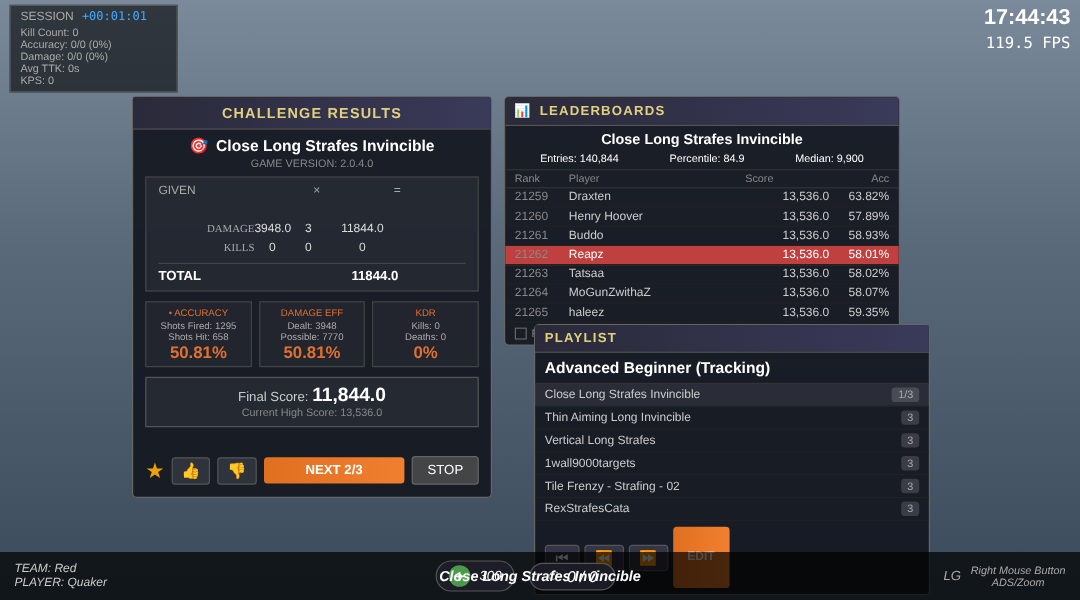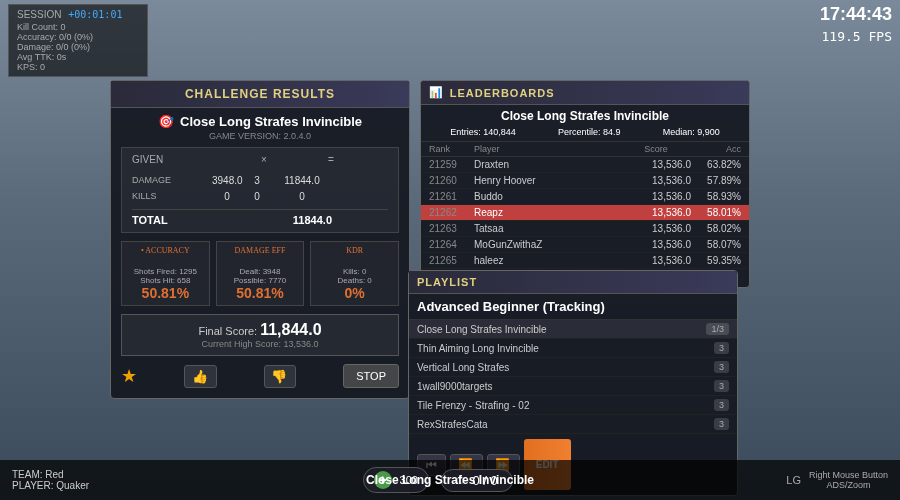--- a/index.html
+++ b/index.html
@@ -104,33 +104,33 @@
       margin: 0 10px 8px;
       padding: 6px 10px;
       border: 1px solid #444;
     }
     .given-header {
       display: grid;
       grid-template-columns: 80px 30px 30px 60px;
       text-align: center;
       color: #aaa;
       font-size: 10px;
-      margin-bottom: 8px;
+      margin-bottom: 18px;
       gap: 37px;
     }
     .given-header .given-label { text-align: left; }
     .given-row {
       display: grid;
       grid-template-columns: 80px 30px 30px 60px;
       text-align: center;
       font-size: 10px;
       color: #ddd;
       line-height: 1.6;
     }
-    .given-row .row-label { text-align: left; color: #aaa; font-size: 9px; }
+    .given-row .row-label { text-align: right; color: #aaa; font-size: 9px; font-family: Liberation Serif, serif; }
     .total-row {
       display: grid;
       grid-template-columns: 80px 30px 30px 60px;
       text-align: center;
       font-size: 11px;
       color: #fff;
       margin-top: 4px;
       border-top: 1px solid #444;
       padding-top: 4px;
     }
@@ -145,35 +145,34 @@
     .stat-box {
       flex: 1;
       background: rgba(255,255,255,0.04);
       border: 1px solid #444;
       padding: 4px 6px;
       text-align: center;
     }
     .stat-title {
       font-size: 8px;
       color: #e07030;
-      margin-bottom: 12px;
-      font-family: Liberation Serif, serif;
+      margin-bottom: 2px;
     }
     .stat-value {
       font-size: 14px;
       font-weight: bold;
       color: #e07030;
     }
     .stat-detail {
       font-size: 8px;
       color: #aaa;
     }
     .final-score-box {
       background: rgba(255,255,255,0.06);
-      margin: 0 10px 8px;
+      margin: 0 10px 24px;
       border: 1px solid #555;
       padding: 6px;
       text-align: center;
     }
     .final-score-label {
       font-size: 11px;
       color: #ccc;
     }
     .final-score-value {
       font-size: 16px;
@@ -300,21 +299,21 @@
     }
     .checkbox-fake {
       width: 10px; height: 10px;
       border: 1px solid #666;
       display: inline-block;
     }
     
     .playlist-panel {
       position: absolute;
       top: 270px;
-      left: 408px;
+      left: 445px;
       width: 330px;
       background: rgba(20,24,32,0.93);
       border: 1px solid #666;
       border-radius: 4px;
       z-index: 10;
     }
     .pl-header {
       background: linear-gradient(90deg, #2a2a3a, #3a3a5a);
       padding: 5px 8px;
       font-size: 11px;
@@ -378,20 +377,21 @@
     .bottom-bar {
       position: absolute;
       bottom: 0; left: 0; right: 0;
       height: 40px;
       background: rgba(0,0,0,0.7);
       display: flex;
       align-items: center;
       justify-content: space-between;
       padding: 0 12px;
       z-index: 10;
+      font-style: italic;
     }
     .bottom-left {
       display: flex;
       flex-direction: column;
       font-size: 10px;
       color: #ccc;
     }
     .bottom-center {
       position: absolute;
       left: 50%;
@@ -535,20 +535,21 @@
     <span class="final-score-value">11,844.0</span>
     <div class="current-high">
       <span>Current High Score:</span>
       <span>13,536.0</span>
     </div>
   </div>
   <div class="action-row">
     <button class="star-btn">★</button>
     <button class="thumb-btn">👍</button>
     <button class="thumb-btn">👎</button>
+    <button class="next-btn">NEXT 2/3</button>
     <button class="stop-btn">STOP</button>
   </div>
 </div>
 
 <div class="leaderboard-panel">
   <div class="lb-header">
     <span>📊</span>
     <span>LEADERBOARDS</span>
   </div>
   <div class="lb-title">Close Long Strafes Invincible</div>
@@ -562,21 +563,21 @@
       <span style="color:#fff;">84.9</span>
     </span>
     <span>
       <span>Median:</span>
       <span style="color:#fff;text-align:center;">9,900</span>
     </span>
   </div>
   <div class="lb-col-headers">
     <span>Rank</span>
     <span>Player</span>
-    <span style="text-align:center;">Score</span>
+    <span style="text-align:left;">Score</span>
     <span style="text-align:right;">Acc</span>
   </div>
   <div id="lb-rows">
       <div class="lb-row">
       <span class="rank">21259</span>
       <span>Draxten</span>
       <span class="score">13,536.0</span>
       <span class="acc">63.82%</span>
     </div>
       <div class="lb-row">

